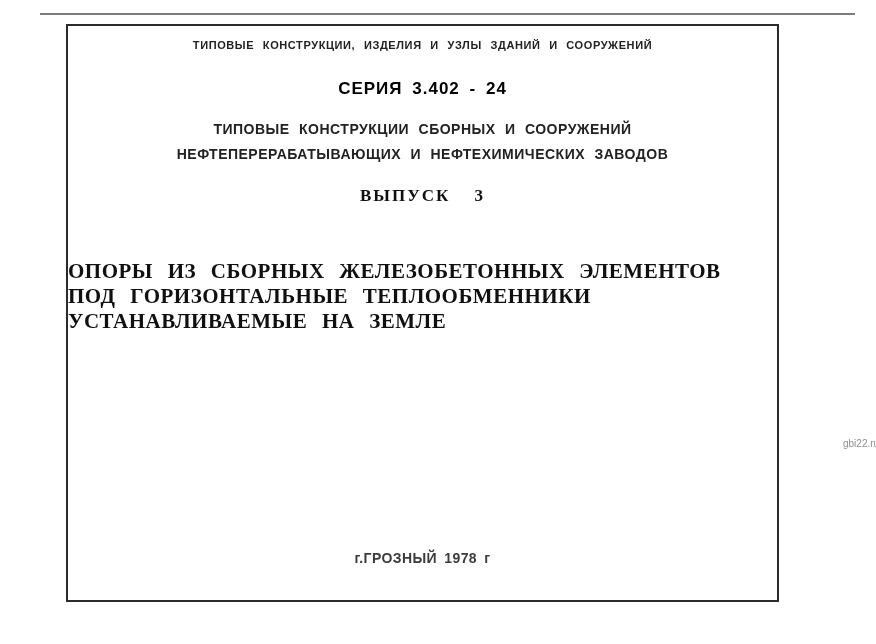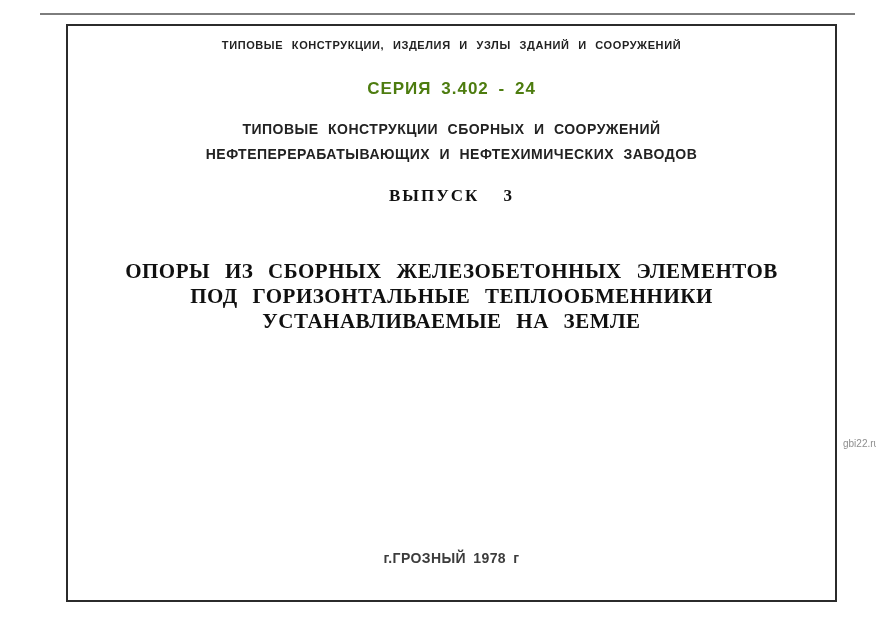--- a/index.html
+++ b/index.html
@@ -16,21 +16,21 @@
   }
   .outer-rule {
     position: absolute;
     left: 40px; top: 13px;
     width: 815px; height: 2px;
     background: #7d7d7d;
   }
   .frame {
     position: absolute;
     left: 66px; top: 24px;
-    width: 771px; height: 578px;
+    width: 713px; height: 578px;
     border: 2px solid #2b2b2b;
   }
   .line {
     position: absolute;
     left: 0; right: 0;
     text-align: center;
     color: #1c1c1c;
     white-space: nowrap;
   }
   .hdr {
@@ -40,21 +40,21 @@
     letter-spacing: 0.6px;
     word-spacing: 5px;
     color: #222222;
   }
   .series {
     top: 53px;
     font-size: 17px;
     font-weight: 700;
     letter-spacing: 1px;
     word-spacing: 4px;
-    color: #4d7c0f;
+    color: #000000;
   }
   .sub1 { top: 95px; }
   .sub2 { top: 120px; }
   .sub {
     font-size: 14px;
     font-weight: 700;
     letter-spacing: 0.5px;
     word-spacing: 5px;
     color: #222222;
   }
@@ -63,21 +63,21 @@
     font-family: "Liberation Serif", serif;
     font-size: 17px;
     font-weight: 700;
     letter-spacing: 2px;
     word-spacing: 18px;
     color: #111111;
   }
   .title-block {
     position: absolute;
     top: 233px; left: 0; right: 0;
-    text-align: center;
+    text-align: left;
     font-family: "Liberation Serif", serif;
     font-size: 21px;
     font-weight: 700;
     line-height: 25px;
     letter-spacing: 0.5px;
     word-spacing: 9px;
     color: #101010;
   }
   .doc-type {
     top: 359px;

